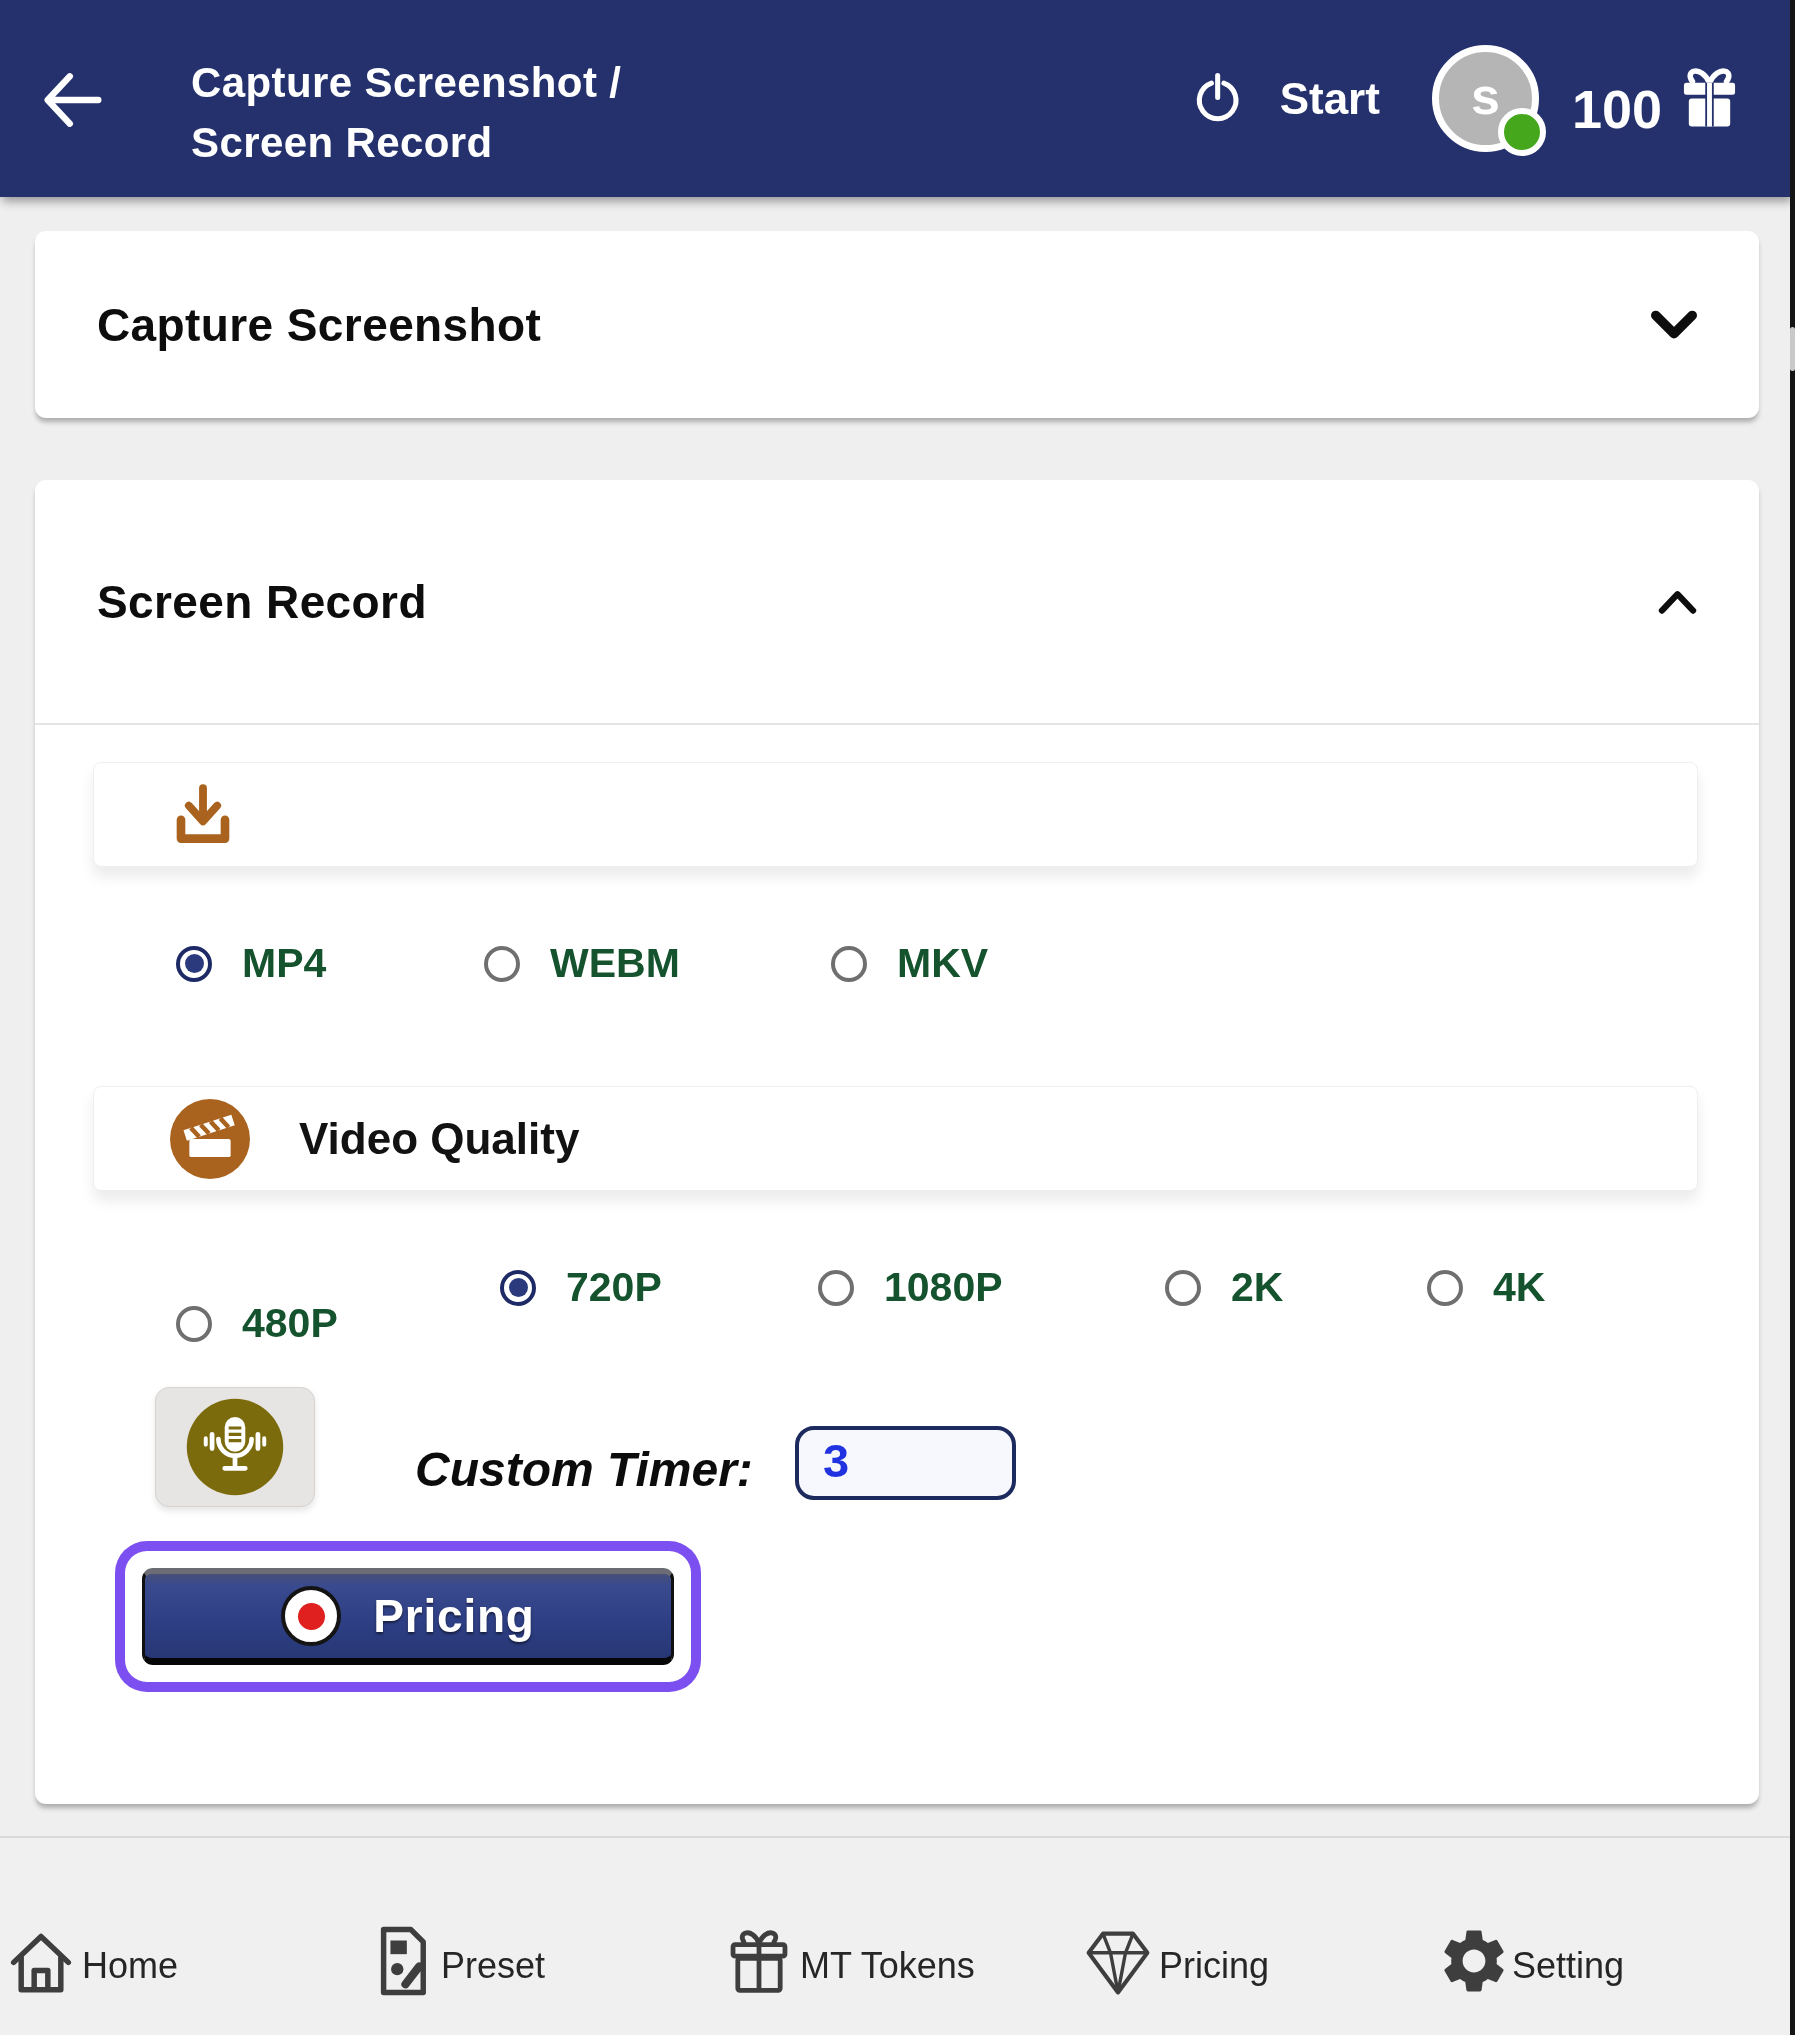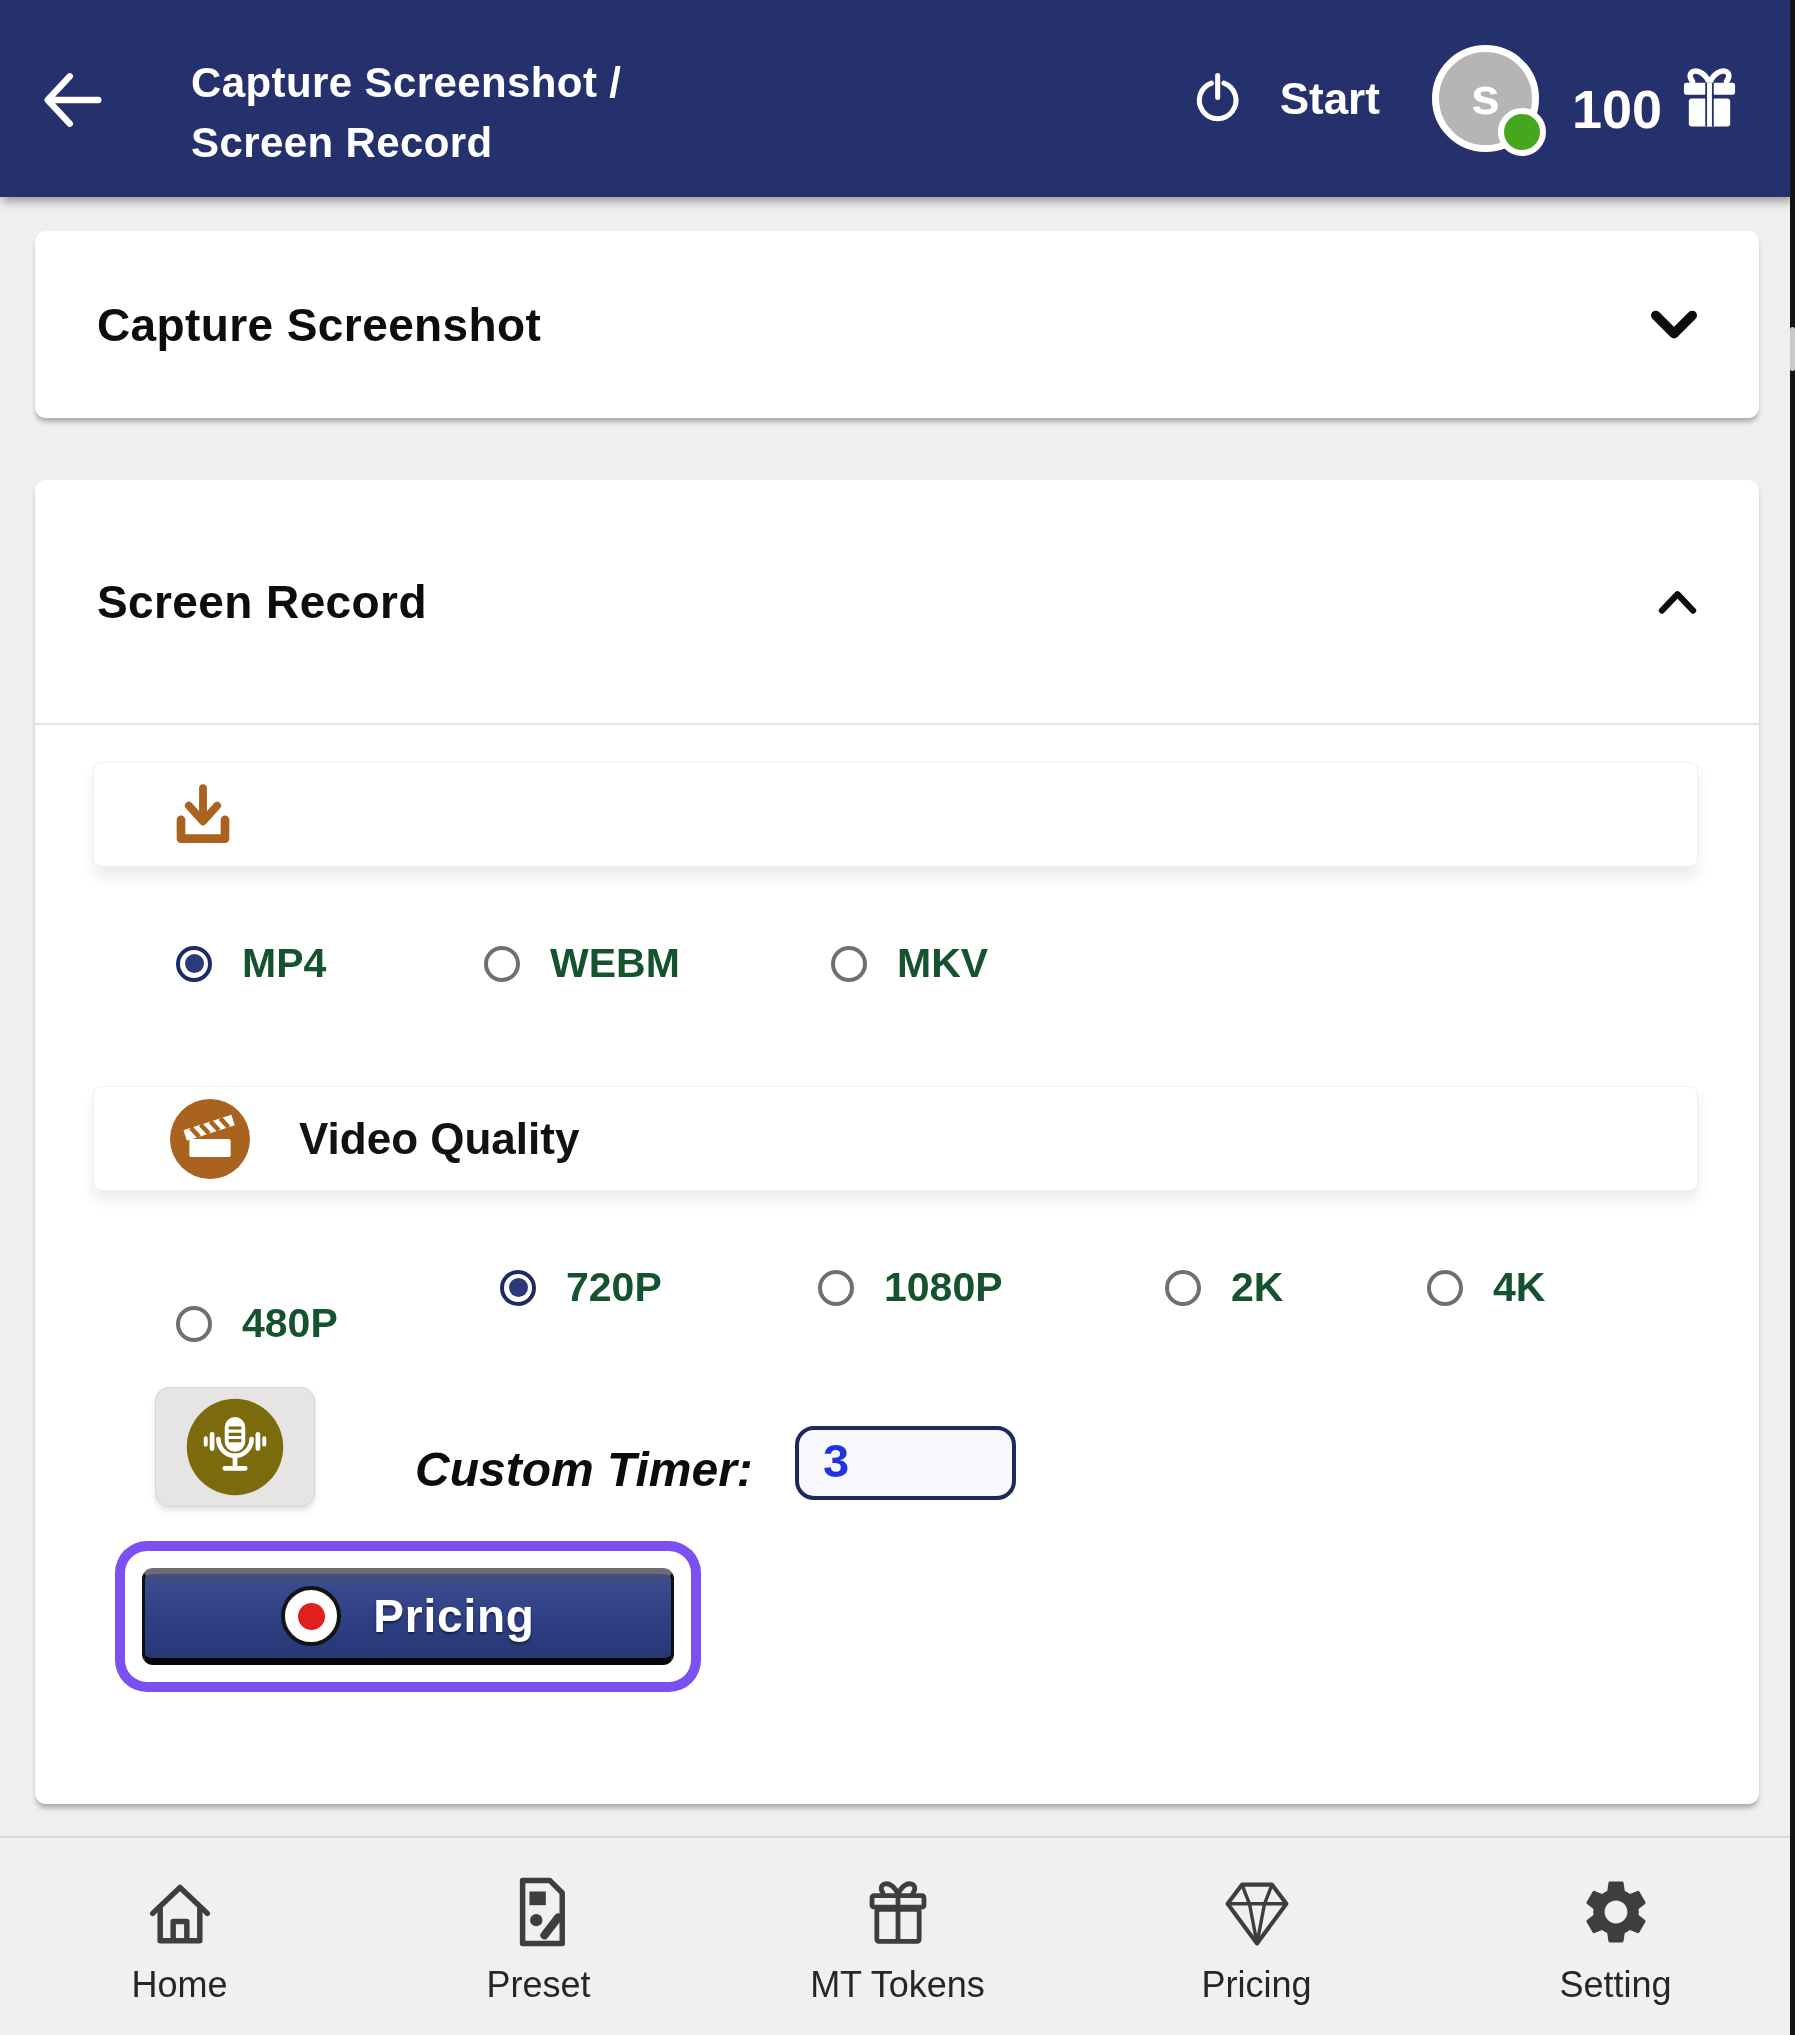--- a/index.html
+++ b/index.html
@@ -113,22 +113,22 @@
     display:flex; align-items:center; justify-content:center; flex:0 0 auto;
   }
   .rec-dot-inner{width:27px; height:27px; background:#e01f1f; border-radius:50%;}
   .record-label{color:#ffffff; font-size:46px; font-weight:bold; letter-spacing:0.8px; text-shadow:0 1.6px 2.4px rgba(0,0,0,.5);}
   
   .tabbar{
     position:absolute; left:0; bottom:0; width:1795px; height:197px;
     background:#f0f0f1; border-top:2.4px solid #d9d9d9; display:flex; z-index:20;
   }
   .tab{
-    flex:1 1 0; display:flex; flex-direction:column; align-items:center;
-    justify-content:flex-start; padding-top:33px; cursor:pointer;
+    flex:1 1 0; display:flex; flex-direction:row; align-items:center;
+    justify-content:flex-start; padding-top:48px; cursor:pointer;
   }
   .tab-icon{height:82px; display:flex; align-items:center; justify-content:center;}
   .tab-label{margin-top:11px; font-size:36px; color:#262626;}
   
   .edge-strip{position:absolute; right:0; top:0; width:5.5px; height:2035px; background:#141414; z-index:30;}
   .edge-thumb{position:absolute; right:0; top:327px; width:5.5px; height:44px; background:#c9c9c9; border-radius:3.2px;}
 </style>
 </head>
 <body>
 

